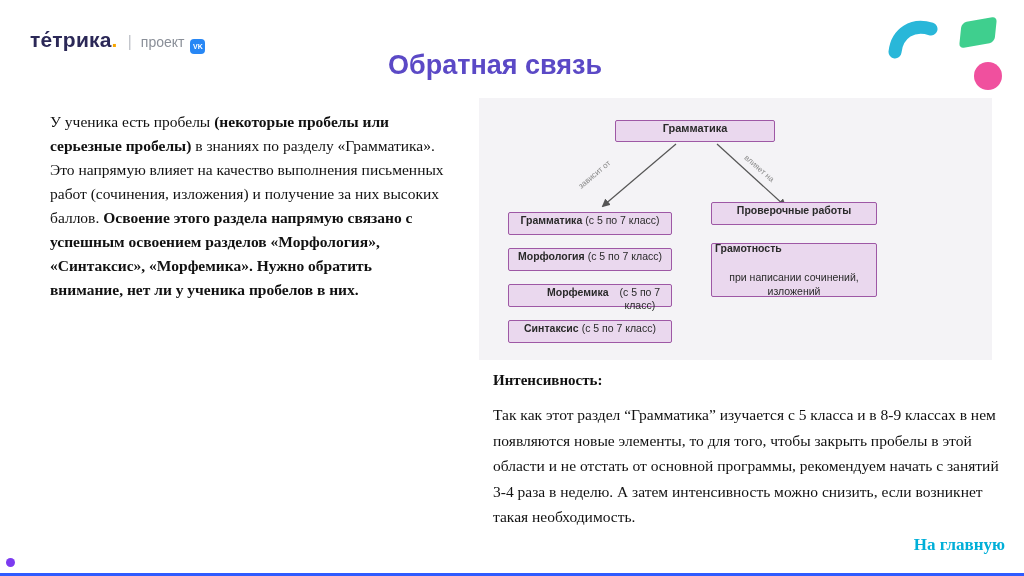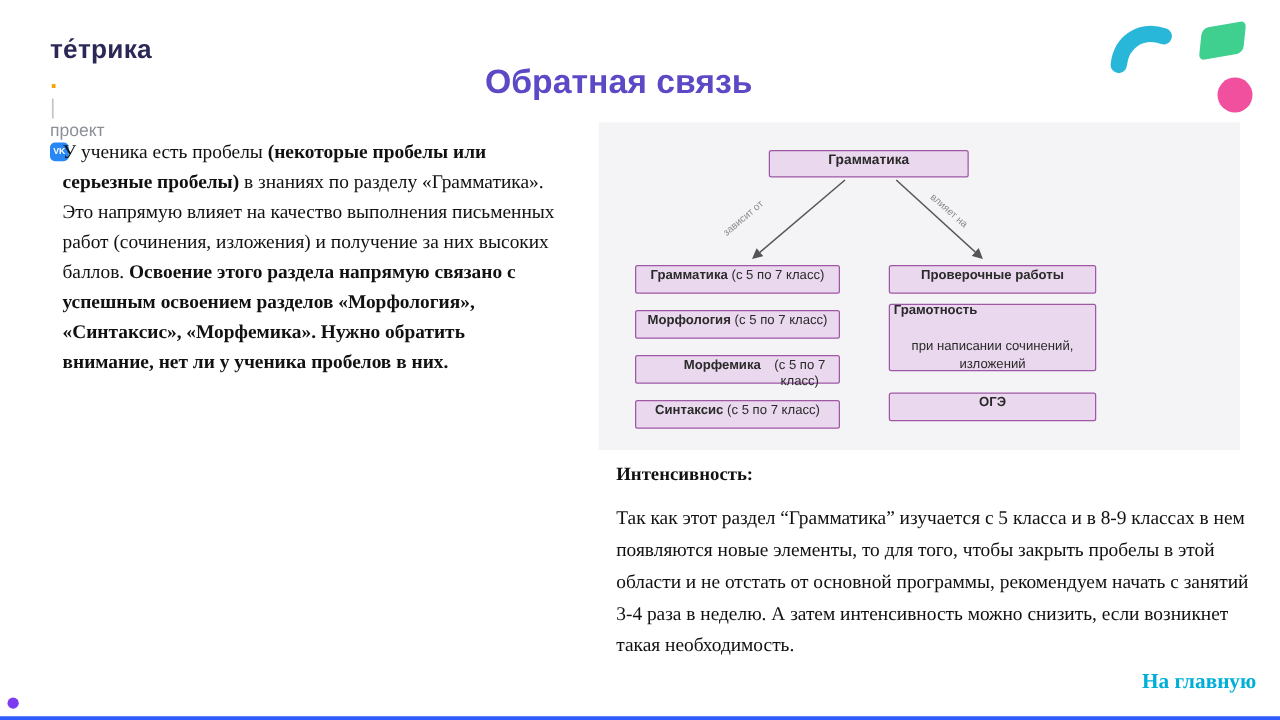--- a/index.html
+++ b/index.html
@@ -8,21 +8,21 @@
     --shape-teal:#29B7D9; --shape-green:#3FCF8E; --shape-pink:#F0509E; --bottom-line:#2E5BFF;
     --dot-purple:#7C3BF0; --text-black:#111111; --gray-label:#8A8F98; --arrow-gray:#666666;
   }
   *{margin:0;padding:0;box-sizing:border-box;}
   html,body{background:#e9e9e9;}
   .slide{position:relative;width:1024px;height:576px;background:#fff;overflow:hidden;
          font-family:"Liberation Serif", serif;color:var(--text-black);margin:0 auto;}
 
   
   .logo{position:absolute;left:30px;top:28px;display:flex;align-items:baseline;
-        font-family:"Liberation Sans", sans-serif;flex-direction:column;}
+        font-family:"Liberation Sans", sans-serif;}
   .brand{font-weight:700;font-size:21px;color:var(--brand-navy);letter-spacing:.2px;}
   .brand-dot{font-weight:700;font-size:21px;color:var(--brand-orange);}
   .logo-divider{color:#c3c6cc;font-size:17px;margin:0 9px 0 10px;font-weight:300;}
   .project{color:var(--gray-label);font-size:14px;margin-right:6px;}
   .vk-badge{display:inline-flex;align-items:center;justify-content:center;width:15px;height:15px;
             border-radius:4px;background:var(--vk-blue);color:#fff;font-size:7px;font-weight:700;
             transform:translateY(2px);}
 
   
   .deco-swoosh{position:absolute;left:886px;top:16px;width:52px;height:52px;}
@@ -45,21 +45,21 @@
   .arrows{position:absolute;left:0;top:0;}
   .node{position:absolute;display:flex;align-items:flex-start;justify-content:center;gap:3px;
         background:var(--node-fill);border:1px solid var(--node-border);border-radius:2px;
         font-family:"Liberation Sans", sans-serif;font-size:10.5px;color:#2a2a2a;
         text-align:center;line-height:1.25;padding:1px 3px;}
   .node b{font-weight:700;}
   .node-root{left:136px;top:22px;width:160px;height:22px;font-size:11px;}
   .ln{left:29px;width:164px;height:23px;}
   .ln1{top:114px;} .ln2{top:150px;} .ln3{top:186px;padding-left:38px;} .ln4{top:222px;}
   .rn{left:232px;width:166px;}
-  .rn1{top:114px;height:23px;}
+  .rn1{top:104px;height:23px;}
   .rn2{top:145px;height:54px;flex-direction:column;gap:16px;}
   .rn3{top:216px;height:23px;}
   .arrow-label{position:absolute;font-family:"Liberation Sans", sans-serif;font-size:8px;
                color:#8b8b8b;white-space:nowrap;}
   .lbl-left{left:96px;top:72px;transform:rotate(-40deg);}
   .lbl-right{left:262px;top:66px;transform:rotate(41deg);}
 
   
   .intensity-heading{position:absolute;left:493px;top:372px;font-size:15px;font-weight:700;}
   .intensity-body{position:absolute;left:493px;top:402px;width:508px;font-size:15.5px;line-height:1.65;}
@@ -129,23 +129,20 @@
       <span>(с 5 по 7 класс)</span>
     </div>
 
     <div class="node rn rn1">
       <b>Проверочные работы</b>
     </div>
     <div class="node rn rn2">
       <b>Грамотность</b>
       <span>при написании сочинений, изложений</span>
     </div>
-    <div class="node rn rn3">
-      <b>ОГЭ</b>
-    </div>
   </div>
 
   <div class="intensity-heading">Интенсивность:</div>
   <div class="intensity-body">Так как этот раздел “Грамматика” изучается с 5 класса и в 8-9 классах в нем появляются новые элементы, то для того, чтобы закрыть пробелы в этой области и не отстать от основной программы, рекомендуем начать с занятий 3-4 раза в неделю. А затем интенсивность можно снизить, если возникнет такая необходимость.</div>
 
   <a class="home-link">На главную</a>
   <div class="bottom-dot"></div>
   <div class="bottom-line"></div>
 
 </div>

